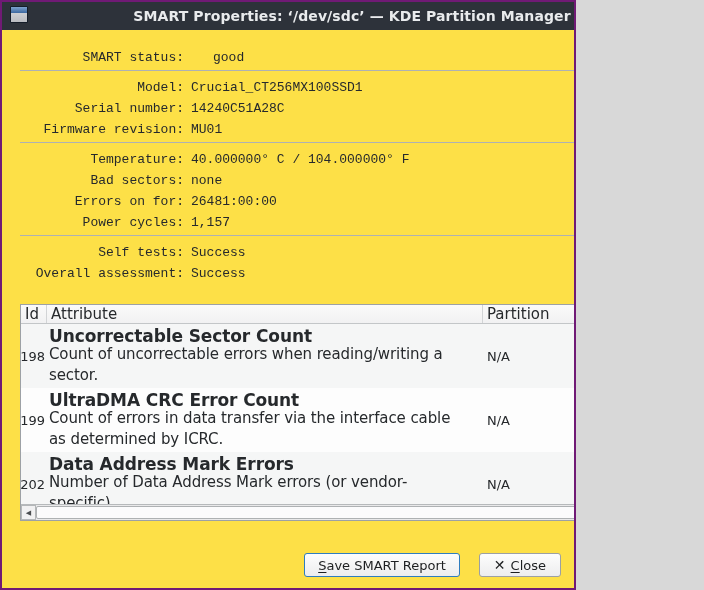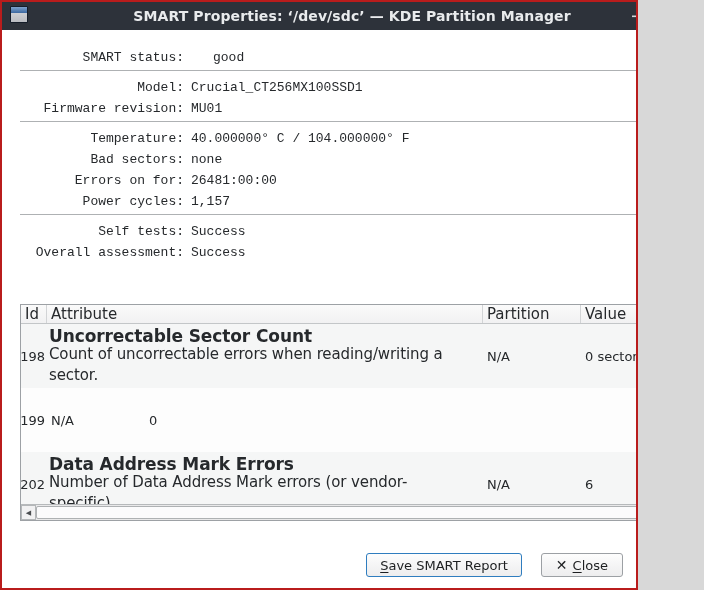--- a/index.html
+++ b/index.html
@@ -1,19 +1,19 @@
 <!DOCTYPE html>
 <html><head>
 <meta charset="utf-8">
 <style>
   html,body { margin:0; padding:0; background:#d8d8d8; }
   * { box-sizing:border-box; }
   .window {
-    position:relative; width:638px; height:590px;
-    border:2px solid #b91c1c; background:#ffffff;
+    position:relative; width:576px; height:590px;
+    border:2px solid #701a75; background:#fde047;
     font-family:"DejaVu Sans", sans-serif; color:#26292c;
     overflow:hidden;
   }
   
   .titlebar {
     position:absolute; left:0; top:0; width:700px; height:28px;
     background:#2d323a; display:flex; align-items:center;
   }
   .app-icon {
     position:absolute; left:8px; top:4px; width:18px; height:17px;
@@ -148,20 +148,24 @@
     <div class="irow">
       <span class="ilabel">SMART status:</span>
       <span class="ivalue indent">good</span>
     </div>
     <hr class="sep">
     <div class="irow">
       <span class="ilabel">Model:</span>
       <span class="ivalue">Crucial_CT256MX100SSD1</span>
     </div>
     <div class="irow">
+      <span class="ilabel">Serial number:</span>
+      <span class="ivalue">14240C51A28C</span>
+    </div>
+    <div class="irow">
       <span class="ilabel">Firmware revision:</span>
       <span class="ivalue">MU01</span>
     </div>
     <hr class="sep">
     <div class="irow">
       <span class="ilabel">Temperature:</span>
       <span class="ivalue">40.000000° C / 104.000000° F</span>
     </div>
     <div class="irow">
       <span class="ilabel">Bad sectors:</span>
@@ -200,20 +204,24 @@
         <span class="td td-attr">
           <span class="attr-name" style="display:block">Uncorrectable Sector Count</span>
           <span class="attr-desc" style="display:block">Count of uncorrectable errors when reading/writing a sector.</span>
         </span>
         <span class="td td-assess">N/A</span>
         <span class="td td-value">0 sectors</span>
       </div>
 
       <div class="trow plain">
         <span class="td td-id">199</span>
+        <span class="td td-attr">
+          <span class="attr-name" style="display:block">UltraDMA CRC Error Count</span>
+          <span class="attr-desc" style="display:block">Count of errors in data transfer via the interface cable as determined by ICRC.</span>
+        </span>
         <span class="td td-assess">N/A</span>
         <span class="td td-value">0</span>
       </div>
 
       <div class="trow alt">
         <span class="td td-id">202</span>
         <span class="td td-attr">
           <span class="attr-name" style="display:block">Data Address Mark Errors</span>
           <span class="attr-desc" style="display:block">Number of Data Address Mark errors (or vendor-specific).</span>
         </span>

